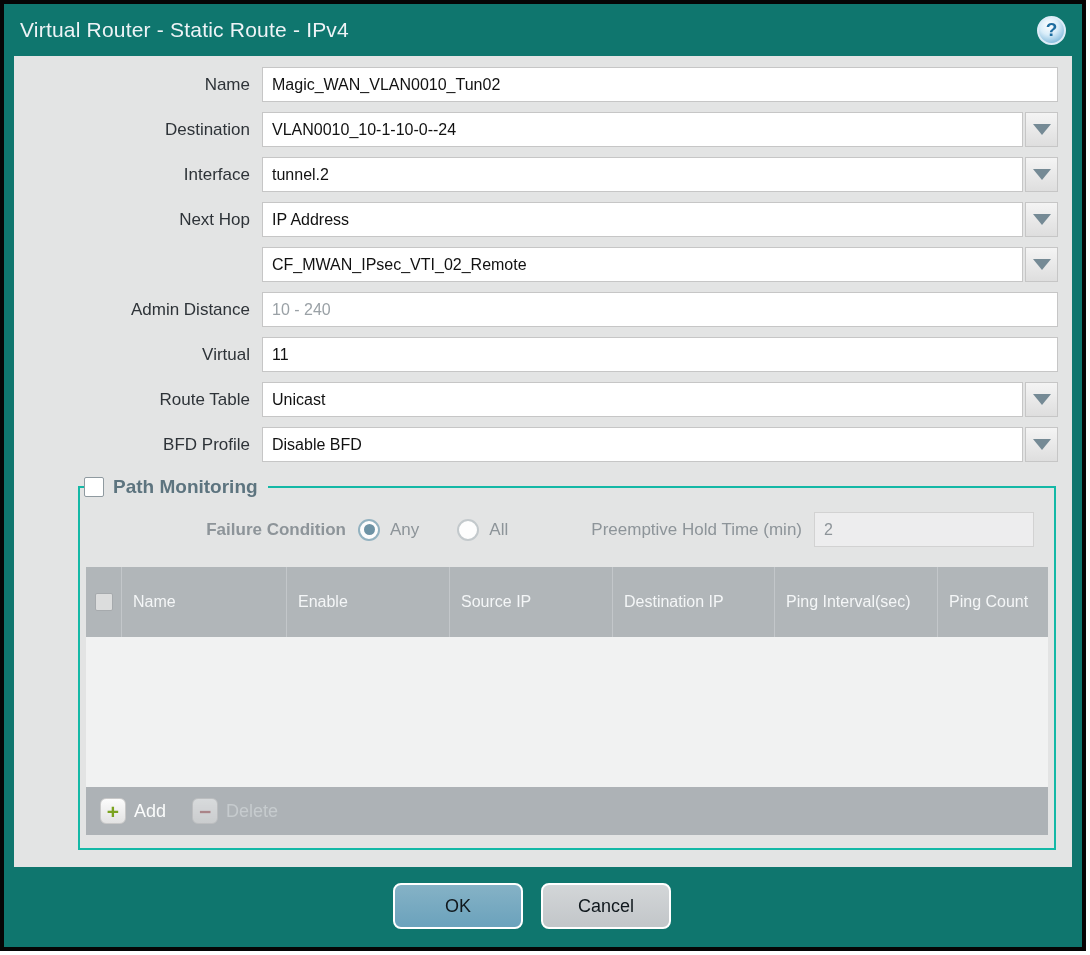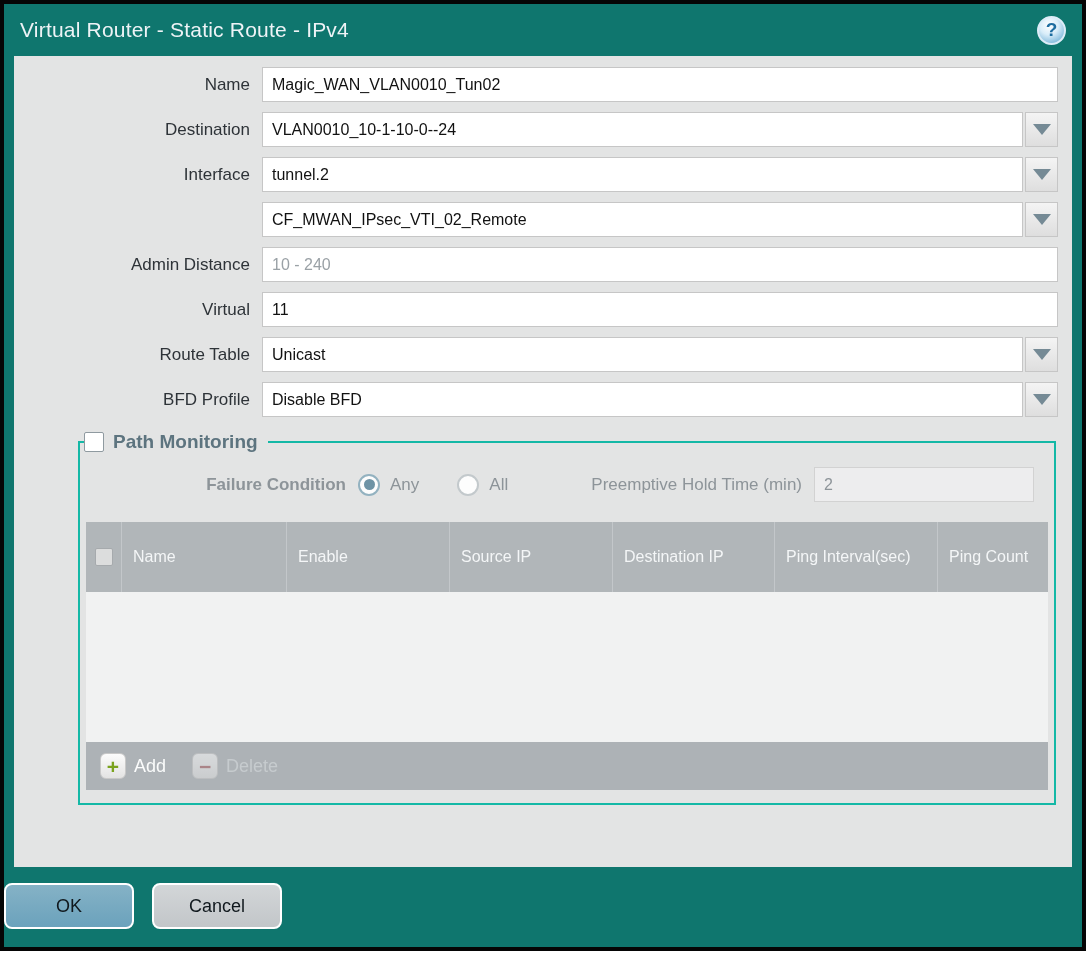--- a/index.html
+++ b/index.html
@@ -104,21 +104,21 @@
   }
   .add-icon { color:#7ba31f; }
   .del-icon { color:#a85f63; opacity:.55; }
   .tool-label { font-size:18px; }
   .add-label { color:#fbfcfc; }
   .del-label { color:#c6cbce; }
   .tool-btn + .tool-btn { margin-left:26px; }
   .tool-btn.disabled { cursor:default; }
   
   .footer {
-    height:84px; display:flex; align-items:center; justify-content:flex-start;
+    height:84px; display:flex; align-items:center; justify-content:center;
     padding:0 22px 6px 0; gap:18px;
   }
   .fbtn {
     width:130px; height:46px; border-radius:8px; border:2px solid #ffffff;
     font-family:"Liberation Sans", sans-serif; font-size:18px; color:#10181d;
     display:flex; align-items:center; justify-content:center; cursor:pointer;
   }
   .fbtn.ok { background:linear-gradient(#85b2c6,#6ba2bc); }
   .fbtn.cancel { background:linear-gradient(#d3d6d8,#c2c6c9); }
 </style>
@@ -148,20 +148,27 @@
     </div>
 
     <div class="row">
       <span class="flabel">Interface</span>
       <input class="tinput" type="text" value="tunnel.2" style="">
       <span class="dd-btn">
         <span class="dd-arrow"></span>
       </span>
     </div>
 
+    <div class="row">
+      <span class="flabel">Next Hop</span>
+      <input class="tinput" type="text" value="IP Address" style="">
+      <span class="dd-btn">
+        <span class="dd-arrow"></span>
+      </span>
+    </div>
 
     <div class="row">
       <span class="flabel"></span>
       <input class="tinput" type="text" value="CF_MWAN_IPsec_VTI_02_Remote" style="">
       <span class="dd-btn">
         <span class="dd-arrow"></span>
       </span>
     </div>
 
     <div class="row">

